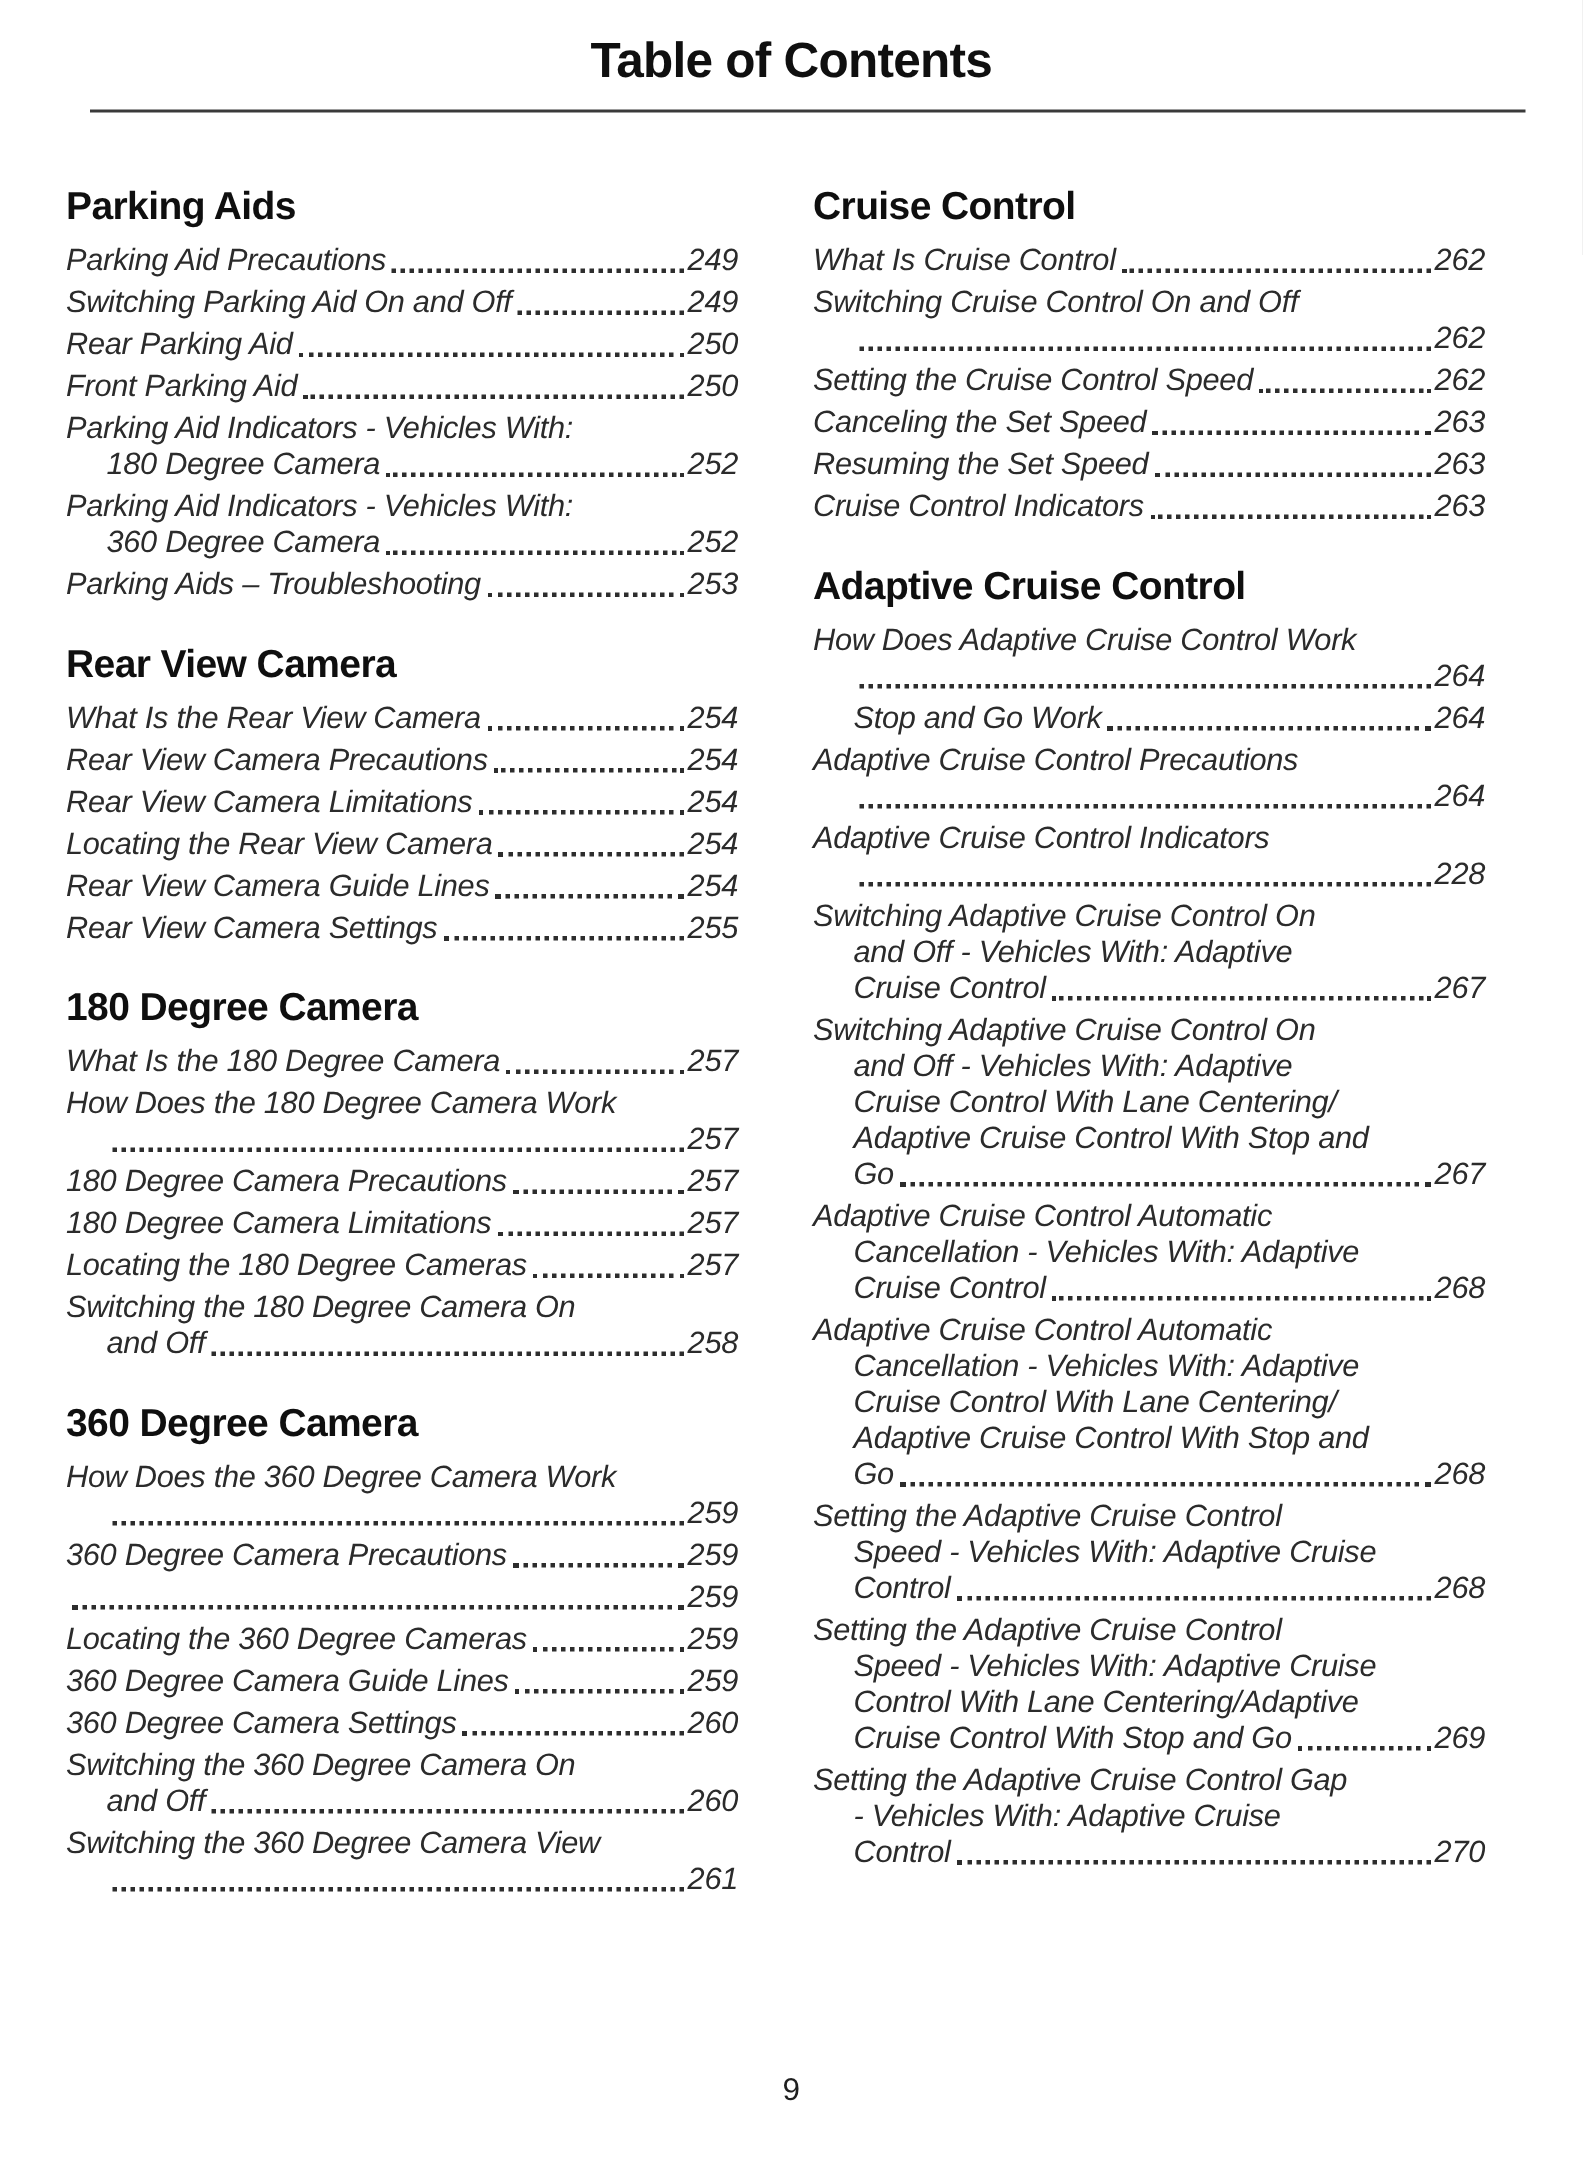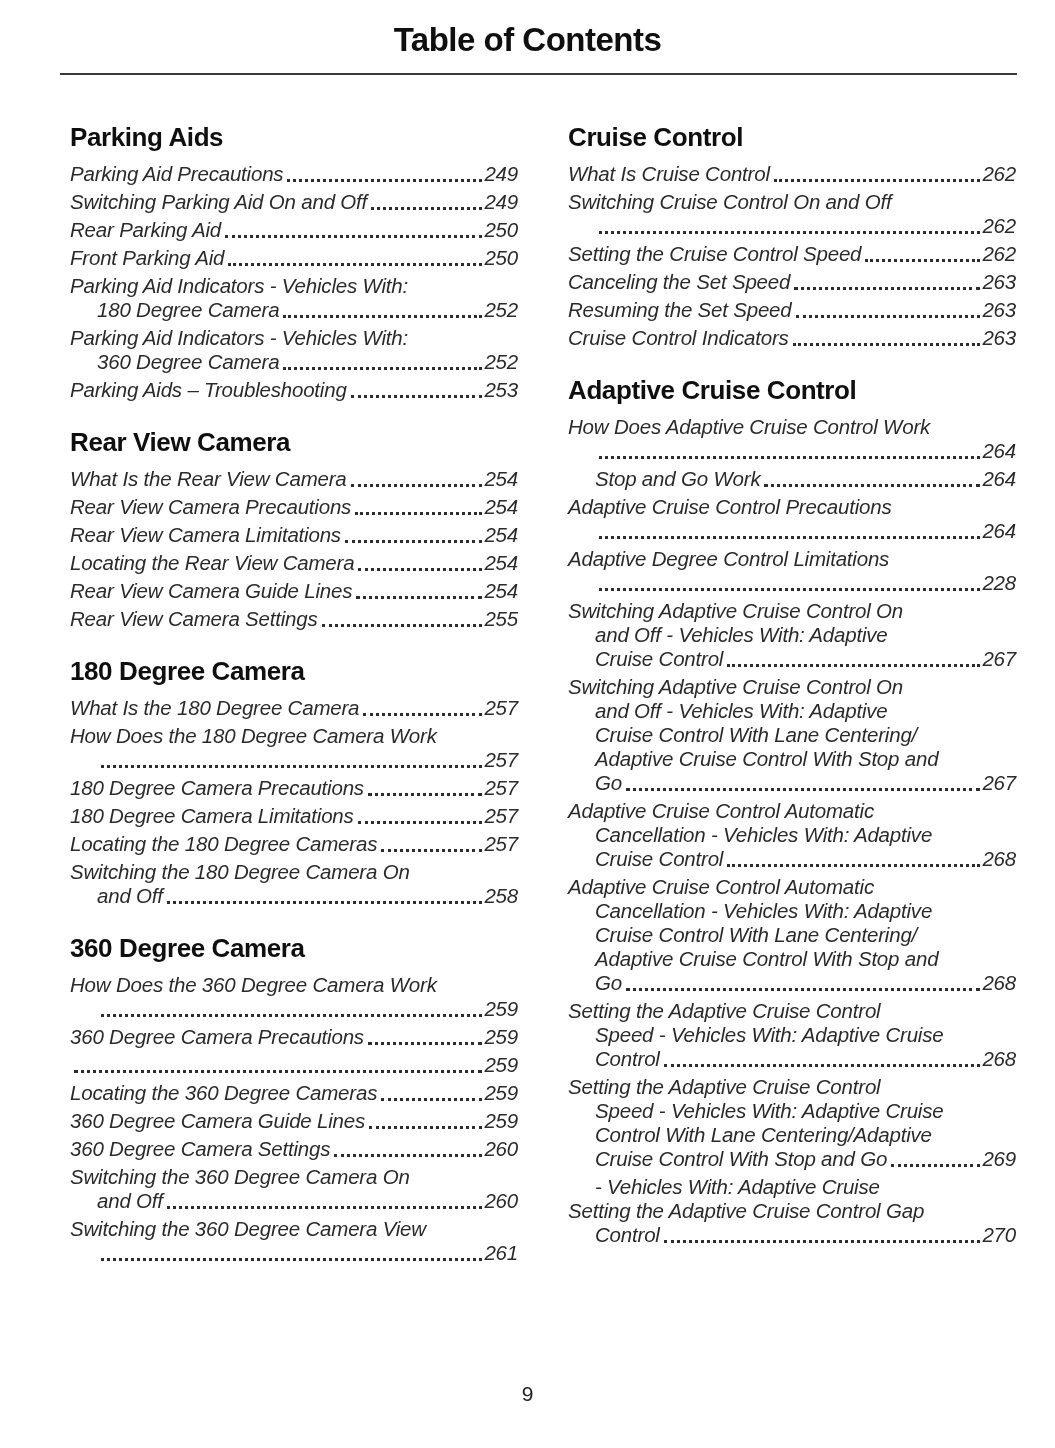--- a/index.html
+++ b/index.html
@@ -23,21 +23,21 @@
     color: #0f0f0f;
   }
   .title-rule {
     height: 0;
     border-top: 2px solid #3a3a3a;
     margin: 13px 38px 0 60px;
   }
   .columns {
     display: flex;
     gap: 50px;
-    padding: 46px 0 0 70px;
+    padding: 46px 0 0 44px;
   }
   .col { flex: 0 0 448px; width: 448px; }
   .heading {
     margin: 24px 0 9px 0;
     font-size: 26px;
     line-height: 32px;
     font-weight: bold;
     letter-spacing: -0.4px;
     color: #0f0f0f;
   }
@@ -340,21 +340,21 @@
         </div>
         <div class="entry">
           <div class="line">Adaptive Cruise Control Precautions</div>
           <div class="line cont last">
             <span class="txt"></span>
             <span class="leader"></span>
             <span class="pg">264</span>
           </div>
         </div>
         <div class="entry">
-          <div class="line">Adaptive Degree Control Limitations</div>
+          <div class="line">Adaptive Cruise Control Indicators</div>
           <div class="line cont last">
             <span class="txt"></span>
             <span class="leader"></span>
             <span class="pg">228</span>
           </div>
         </div>
         <div class="entry">
           <div class="line">Switching Adaptive Cruise Control On</div>
           <div class="line cont">and Off - Vehicles With: Adaptive</div>
           <div class="line cont last">
@@ -407,22 +407,22 @@
           <div class="line">Setting the Adaptive Cruise Control</div>
           <div class="line cont">Speed - Vehicles With: Adaptive Cruise</div>
           <div class="line cont">Control With Lane Centering/Adaptive</div>
           <div class="line cont last">
             <span class="txt">Cruise Control With Stop and Go</span>
             <span class="leader"></span>
             <span class="pg">269</span>
           </div>
         </div>
         <div class="entry">
+          <div class="line">Setting the Adaptive Cruise Control Gap</div>
           <div class="line cont">- Vehicles With: Adaptive Cruise</div>
-          <div class="line">Setting the Adaptive Cruise Control Gap</div>
           <div class="line cont last">
             <span class="txt">Control</span>
             <span class="leader"></span>
             <span class="pg">270</span>
           </div>
         </div>
       </div>
     </div>
   <div class="footer-page-num">9</div>
 </div>

